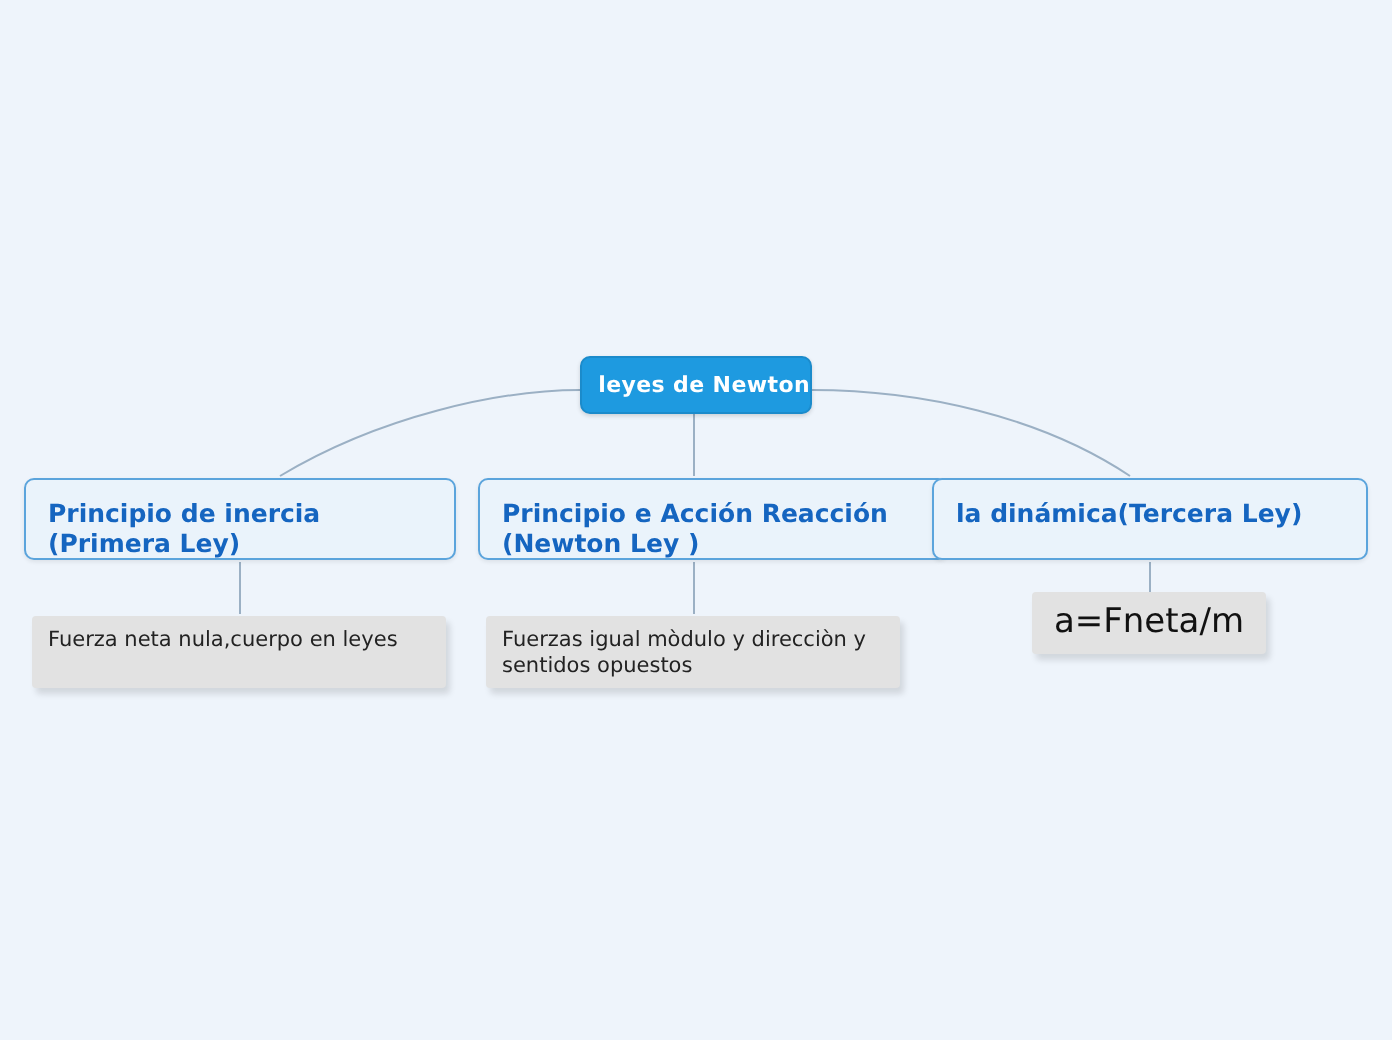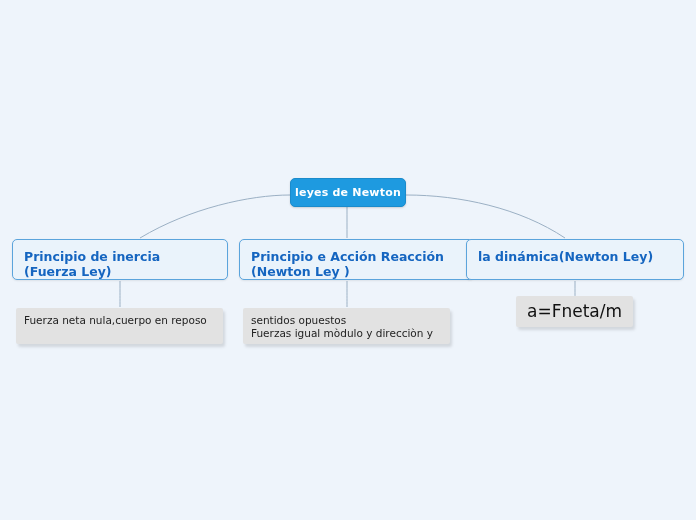--- a/index.html
+++ b/index.html
@@ -34,21 +34,21 @@
   
   .root-node {
     background: #1e9ae0;
     border: 1px solid #1b8bcb;
     border-radius: 5px;
     color: #ffffff;
     font-size: 11px;
     font-weight: bold;
     display: flex;
     align-items: center;
-    justify-content: center;
+    justify-content: flex-end;
     letter-spacing: 0.2px;
     box-shadow: 0 1px 2px rgba(0,0,0,0.15);
   }
   
   .branch-node {
     background: #eaf3fb;
     border: 1px solid #5ba4dc;
     border-radius: 5px;
     color: #1565c0;
     font-size: 12.5px;
@@ -90,38 +90,38 @@
     <path d="M 347 281 C 347 292, 347 300, 347 307" fill="none" stroke="#9bb0c4" stroke-width="1"></path>
     <path d="M 575 281 C 575 292, 575 300, 575 308" fill="none" stroke="#9bb0c4" stroke-width="1"></path>
   </svg>
 
   <div class="node root-node" style="left:290px; top:178px; width:116px; height:29px;">
     <span>leyes de Newton</span>
   </div>
 
   <div class="node branch-node" style="left:12px; top:239px; width:216px; height:41px;">
     <span class="nowrap-line">Principio de inercia</span>
-    <span class="nowrap-line">(Fuerza Ley)</span>
+    <span class="nowrap-line">(Primera Ley)</span>
   </div>
 
   <div class="node leaf-node" style="left:16px; top:308px; width:207px; height:36px;">
-    <span class="nowrap-line">Fuerza neta nula,cuerpo en reposo</span>
+    <span class="nowrap-line">Fuerza neta nula,cuerpo en leyes</span>
   </div>
 
   <div class="node branch-node" style="left:239px; top:239px; width:235px; height:41px;">
     <span class="nowrap-line">Principio e Acción Reacción</span>
     <span class="nowrap-line">(Newton Ley )</span>
   </div>
 
   <div class="node leaf-node" style="left:243px; top:308px; width:207px; height:36px;">
+    <span class="nowrap-line">Fuerzas igual mòdulo y direcciòn y</span>
     <span class="nowrap-line">sentidos opuestos</span>
-    <span class="nowrap-line">Fuerzas igual mòdulo y direcciòn y</span>
   </div>
 
   <div class="node branch-node" style="left:466px; top:239px; width:218px; height:41px;">
-    <span class="nowrap-line">la dinámica(Newton Ley)</span>
+    <span class="nowrap-line">la dinámica(Tercera Ley)</span>
   </div>
 
   <div class="node leaf-node formula" style="left:516px; top:296px; width:117px; height:31px;">
     <span class="nowrap-line">a=Fneta/m</span>
   </div>
 
 </div>
 
 </body></html>

